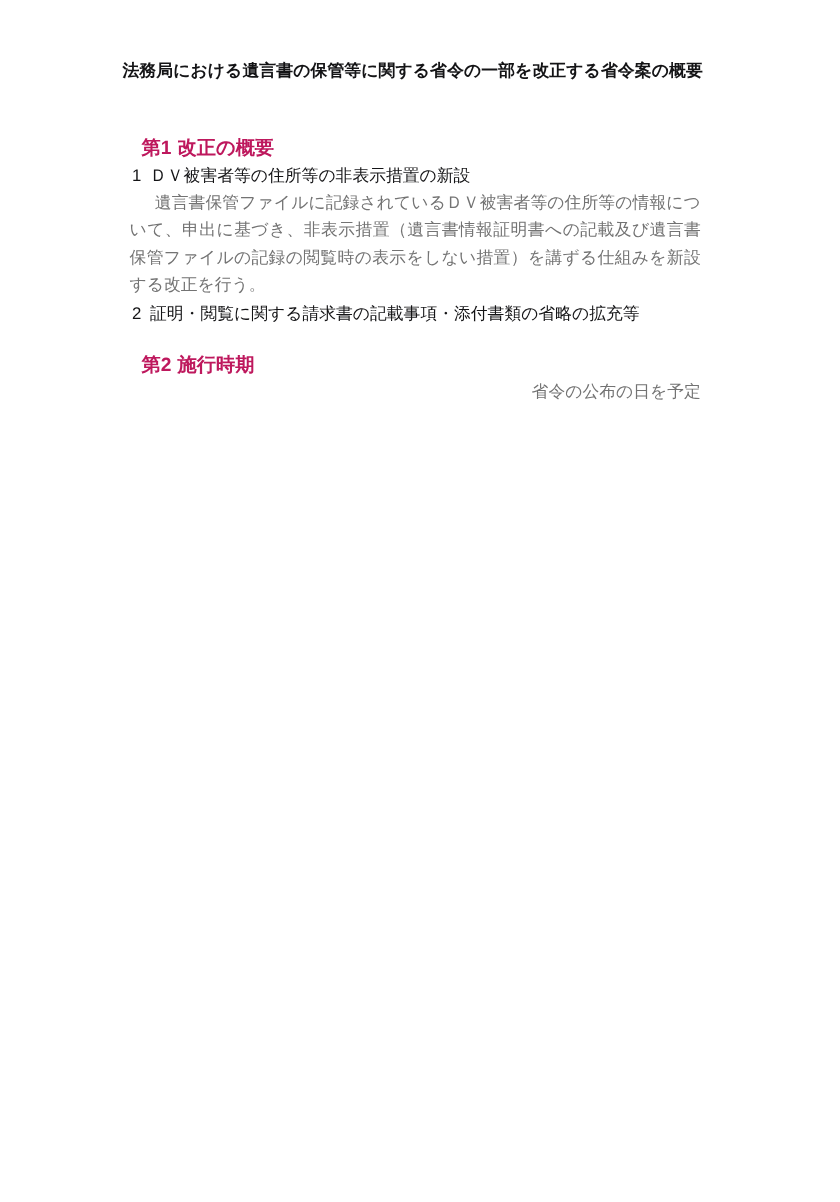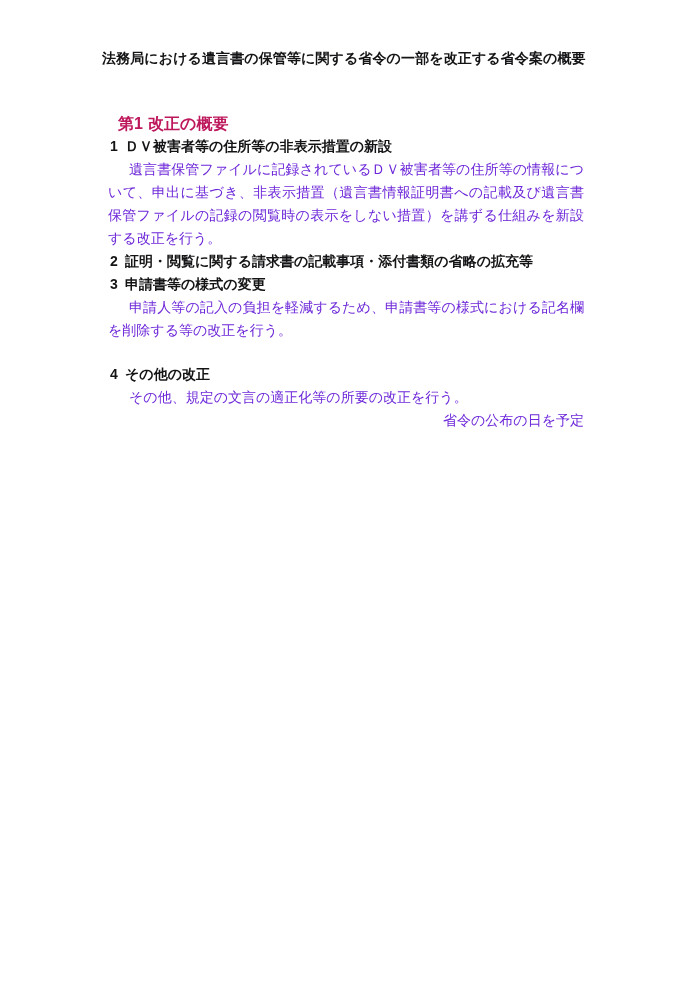--- a/index.html
+++ b/index.html
@@ -37,40 +37,40 @@
   }
   .part-heading .num {
     display: inline-block;
     width: 30px;
   }
   .part-1 { margin-top: 42px; }
   .part-2 { margin-top: 20px; }
   .item-heading {
     margin: 0 0 0 110px;
     font-family: "Liberation Sans", sans-serif;
-    font-weight: 700;
+    font-weight: 400;
     font-size: 14px;
     line-height: 23px;
     color: #141416;
   }
   .item-heading .num {
     display: inline-block;
     width: 15px;
   }
   .gap-16 { margin-top: 0; }
   .gap-21 { margin-top: 21px; }
   .body-para {
     margin: 0 0 0 108px;
     width: 476px;
     font-family: "Liberation Serif", serif;
     font-size: 14px;
     line-height: 23px;
     text-indent: 21px;
     text-align: justify;
-    color: #6d28d9;
+    color: #737373;
   }
   .last-para { text-align: right; }
 </style>
 </head>
 <body>
 
 <div class="page">
 
   <h1 class="doc-title">法務局における遺言書の保管等に関する省令の一部を改正する省令案の概要</h1>
 
@@ -84,30 +84,21 @@
     </div>
     <p class="body-para">遺言書保管ファイルに記録されているＤＶ被害者等の住所等の情報について、申出に基づき、非表示措置（遺言書情報証明書への記載及び遺言書保管ファイルの記録の閲覧時の表示をしない措置）を講ずる仕組みを新設する改正を行う。</p>
   </section>
 
   <section class="gap-16">
     <div class="item-heading">
       <span class="num">2</span><span>証明・閲覧に関する請求書の記載事項・添付書類の省略の拡充等</span>
     </div>
   </section>
 
-  <section class="gap-16">
-    <div class="item-heading">
-      <span class="num">3</span><span>申請書等の様式の変更</span>
-    </div>
-    <p class="body-para">申請人等の記入の負担を軽減するため、申請書等の様式における記名欄を削除する等の改正を行う。</p>
-  </section>
 
-  <section class="gap-21">
-    <div class="item-heading">
-      <span class="num">4</span><span>その他の改正</span>
-    </div>
-    <p class="body-para">その他、規定の文言の適正化等の所要の改正を行う。</p>
-  </section>
 
+  <div class="part-heading part-2">
+    <span class="num">第2</span><span>施行時期</span>
+  </div>
 
   <p class="body-para last-para">省令の公布の日を予定</p>
 
 </div>
 
 </body></html>

